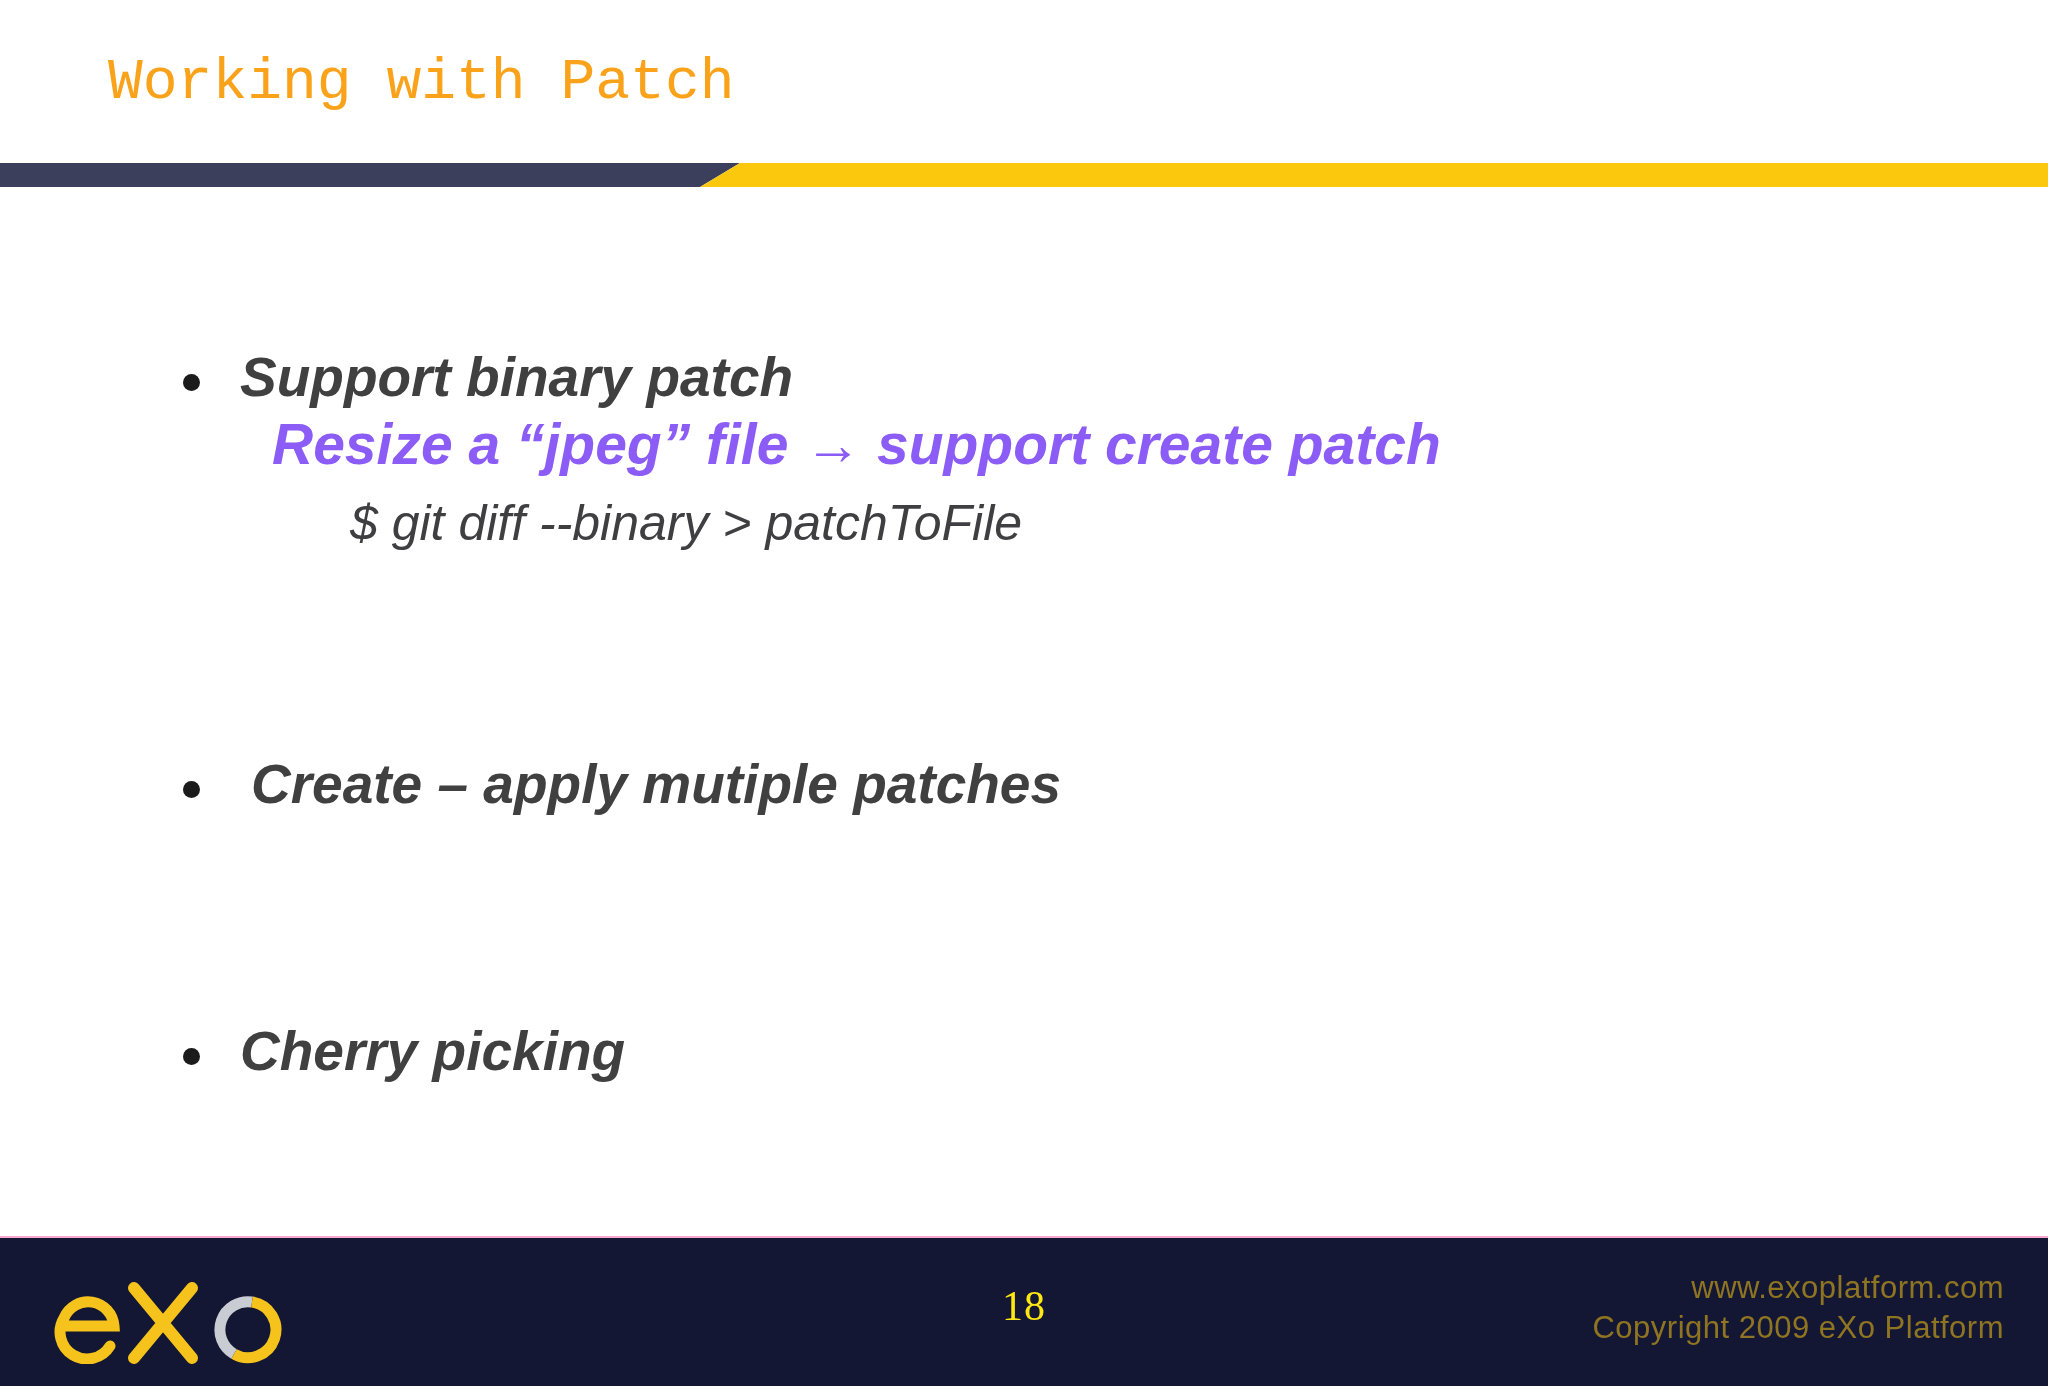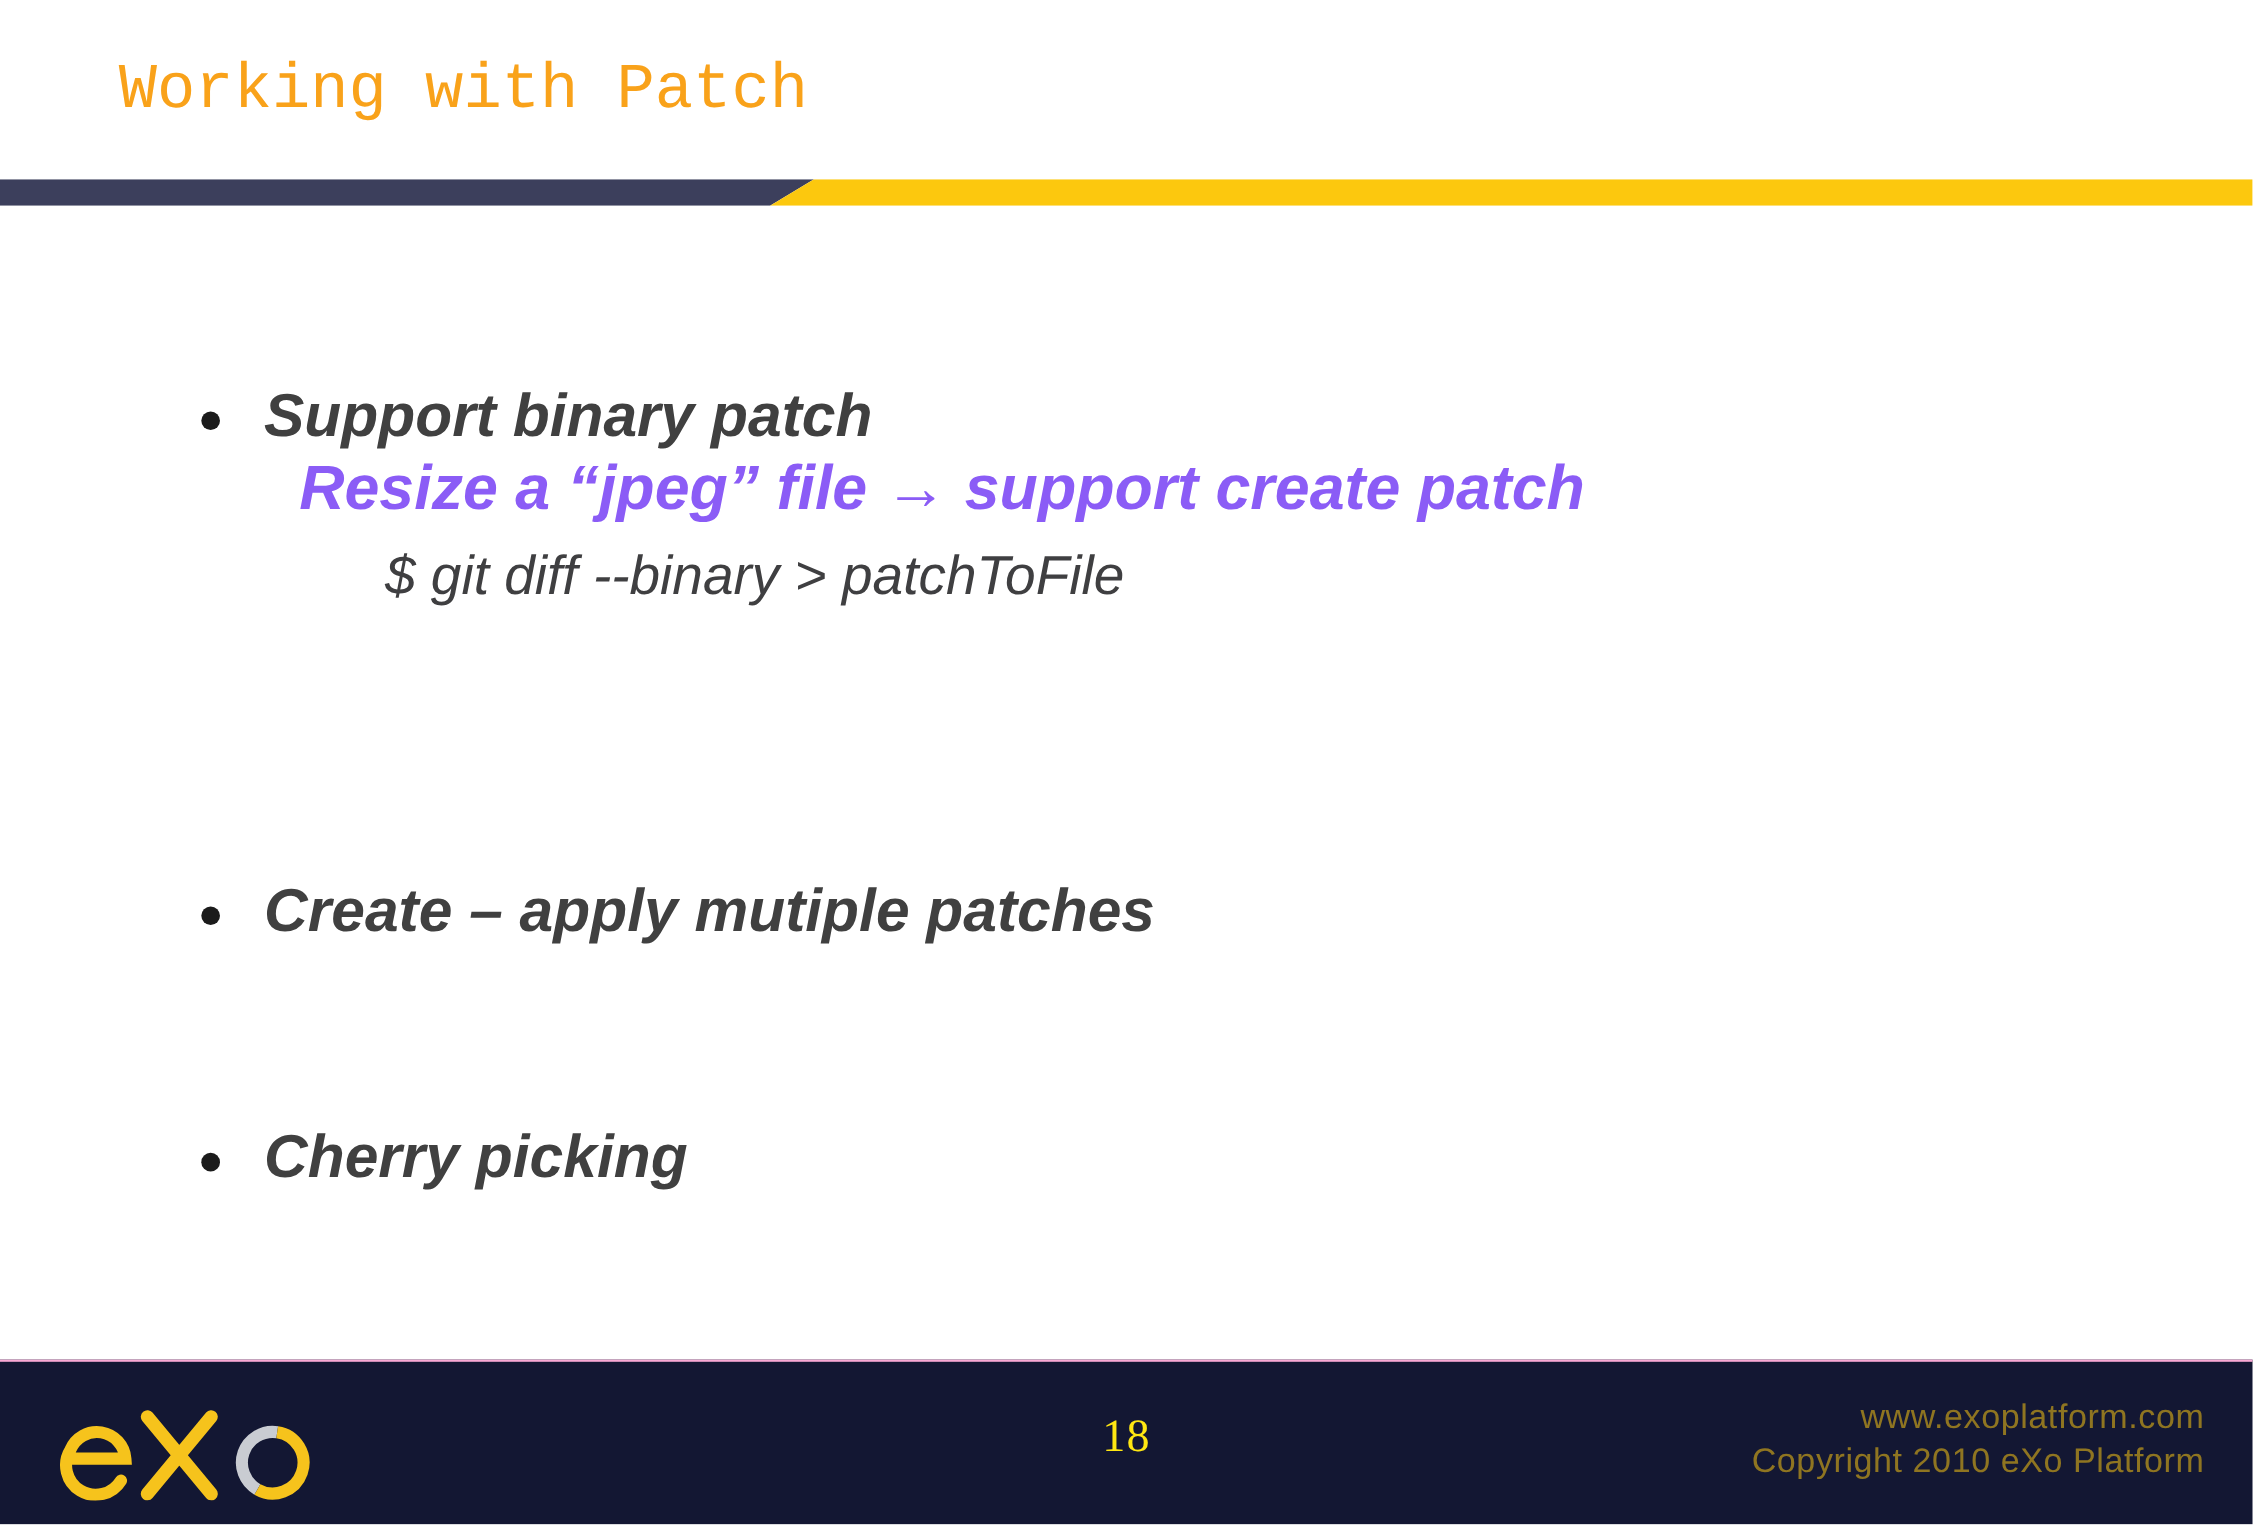--- a/index.html
+++ b/index.html
@@ -96,21 +96,21 @@
     font-size: 50px;
     color: #3f3f41;
     white-space: nowrap;
     line-height: 1.15;
   }
 
   
   #bullet-1 { left: 183px; top: 146px; }
   #sub-1    { left: 272px; top: 212px; }
   #code-1   { left: 350px; top: 295px; }
-  #bullet-2 { left: 183px; top: 596px; }
+  #bullet-2 { left: 183px; top: 553px; gap: 11px; }
   #bullet-3 { left: 183px; top: 820px; }
 
   
   .footer {
     position: absolute;
     left: 0;
     top: 1236px;
     width: 2048px;
     height: 150px;
     background: #131733;
@@ -201,18 +201,18 @@
         <path d="M 182 86 A 28 28 0 0 1 200 34" fill="none" stroke="#C9CCD2" stroke-width="11" stroke-linecap="butt"></path>
 
         <path d="M 200 34 A 28 28 0 1 1 182 86" fill="none" stroke="#F6C31C" stroke-width="11" stroke-linecap="butt"></path>
       </svg>
     </div>
 
     <div class="page-number">18</div>
 
     <div class="footer-meta">
       <div>www.exoplatform.com</div>
-      <div>Copyright 2010 eXo Platform</div>
+      <div>Copyright 2009 eXo Platform</div>
     </div>
 
   </div>
 
 </div>
 
 </body></html>

